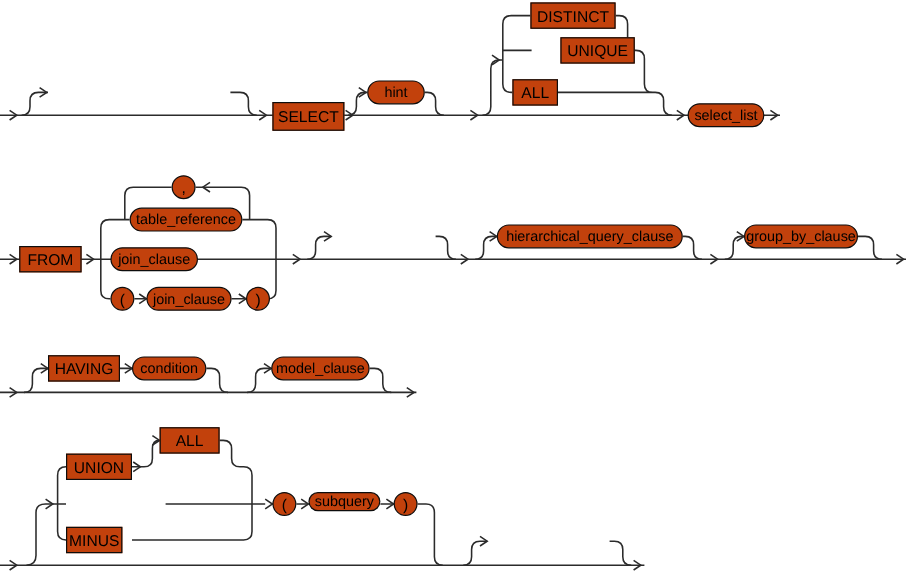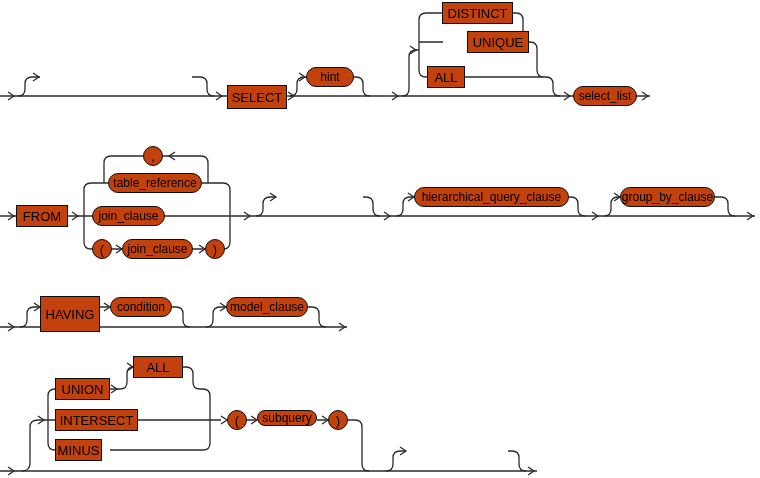--- a/index.html
+++ b/index.html
@@ -51,25 +51,24 @@
   <div class="node kw" style="left:16px;top:205px;width:52px;height:22px">FROM</div>
   <div class="node pc" style="left:143px;top:146px;width:20px;height:20px">,</div>
   <div class="node nt" style="left:108px;top:173px;width:94px;height:20px">table_reference</div>
   <div class="node nt" style="left:92px;top:206px;width:73px;height:20px">join_clause</div>
   <div class="node pc" style="left:92px;top:239px;width:20px;height:20px">(</div>
   <div class="node nt" style="left:122px;top:239px;width:71px;height:20px">join_clause</div>
   <div class="node pc" style="left:205px;top:239px;width:20px;height:20px">)</div>
   <div class="node nt" style="left:414px;top:187px;width:155px;height:20px">hierarchical_query_clause</div>
   <div class="node nt" style="left:620px;top:187px;width:95px;height:20px">group_by_clause</div>
 
-  <div class="node kw" style="left:40px;top:296px;width:60px;height:36px">HAVING</div>
+  <div class="node kw" style="left:40px;top:296px;width:60px;height:22px">HAVING</div>
   <div class="node nt" style="left:110px;top:297px;width:62px;height:20px">condition</div>
   <div class="node nt" style="left:226px;top:297px;width:82px;height:20px">model_clause</div>
 
   <div class="node kw" style="left:55px;top:378px;width:55px;height:22px">UNION</div>
   <div class="node kw" style="left:133px;top:356px;width:50px;height:22px">ALL</div>
-  <div class="node kw" style="left:55px;top:409px;width:83px;height:22px">INTERSECT</div>
   <div class="node kw" style="left:55px;top:439px;width:47px;height:22px">MINUS</div>
   <div class="node pc" style="left:227px;top:410px;width:20px;height:20px">(</div>
   <div class="node nt" style="left:257px;top:410px;width:60px;height:16px">subquery</div>
   <div class="node pc" style="left:328px;top:410px;width:20px;height:20px">)</div>
 
 </div>
 
 </body></html>

